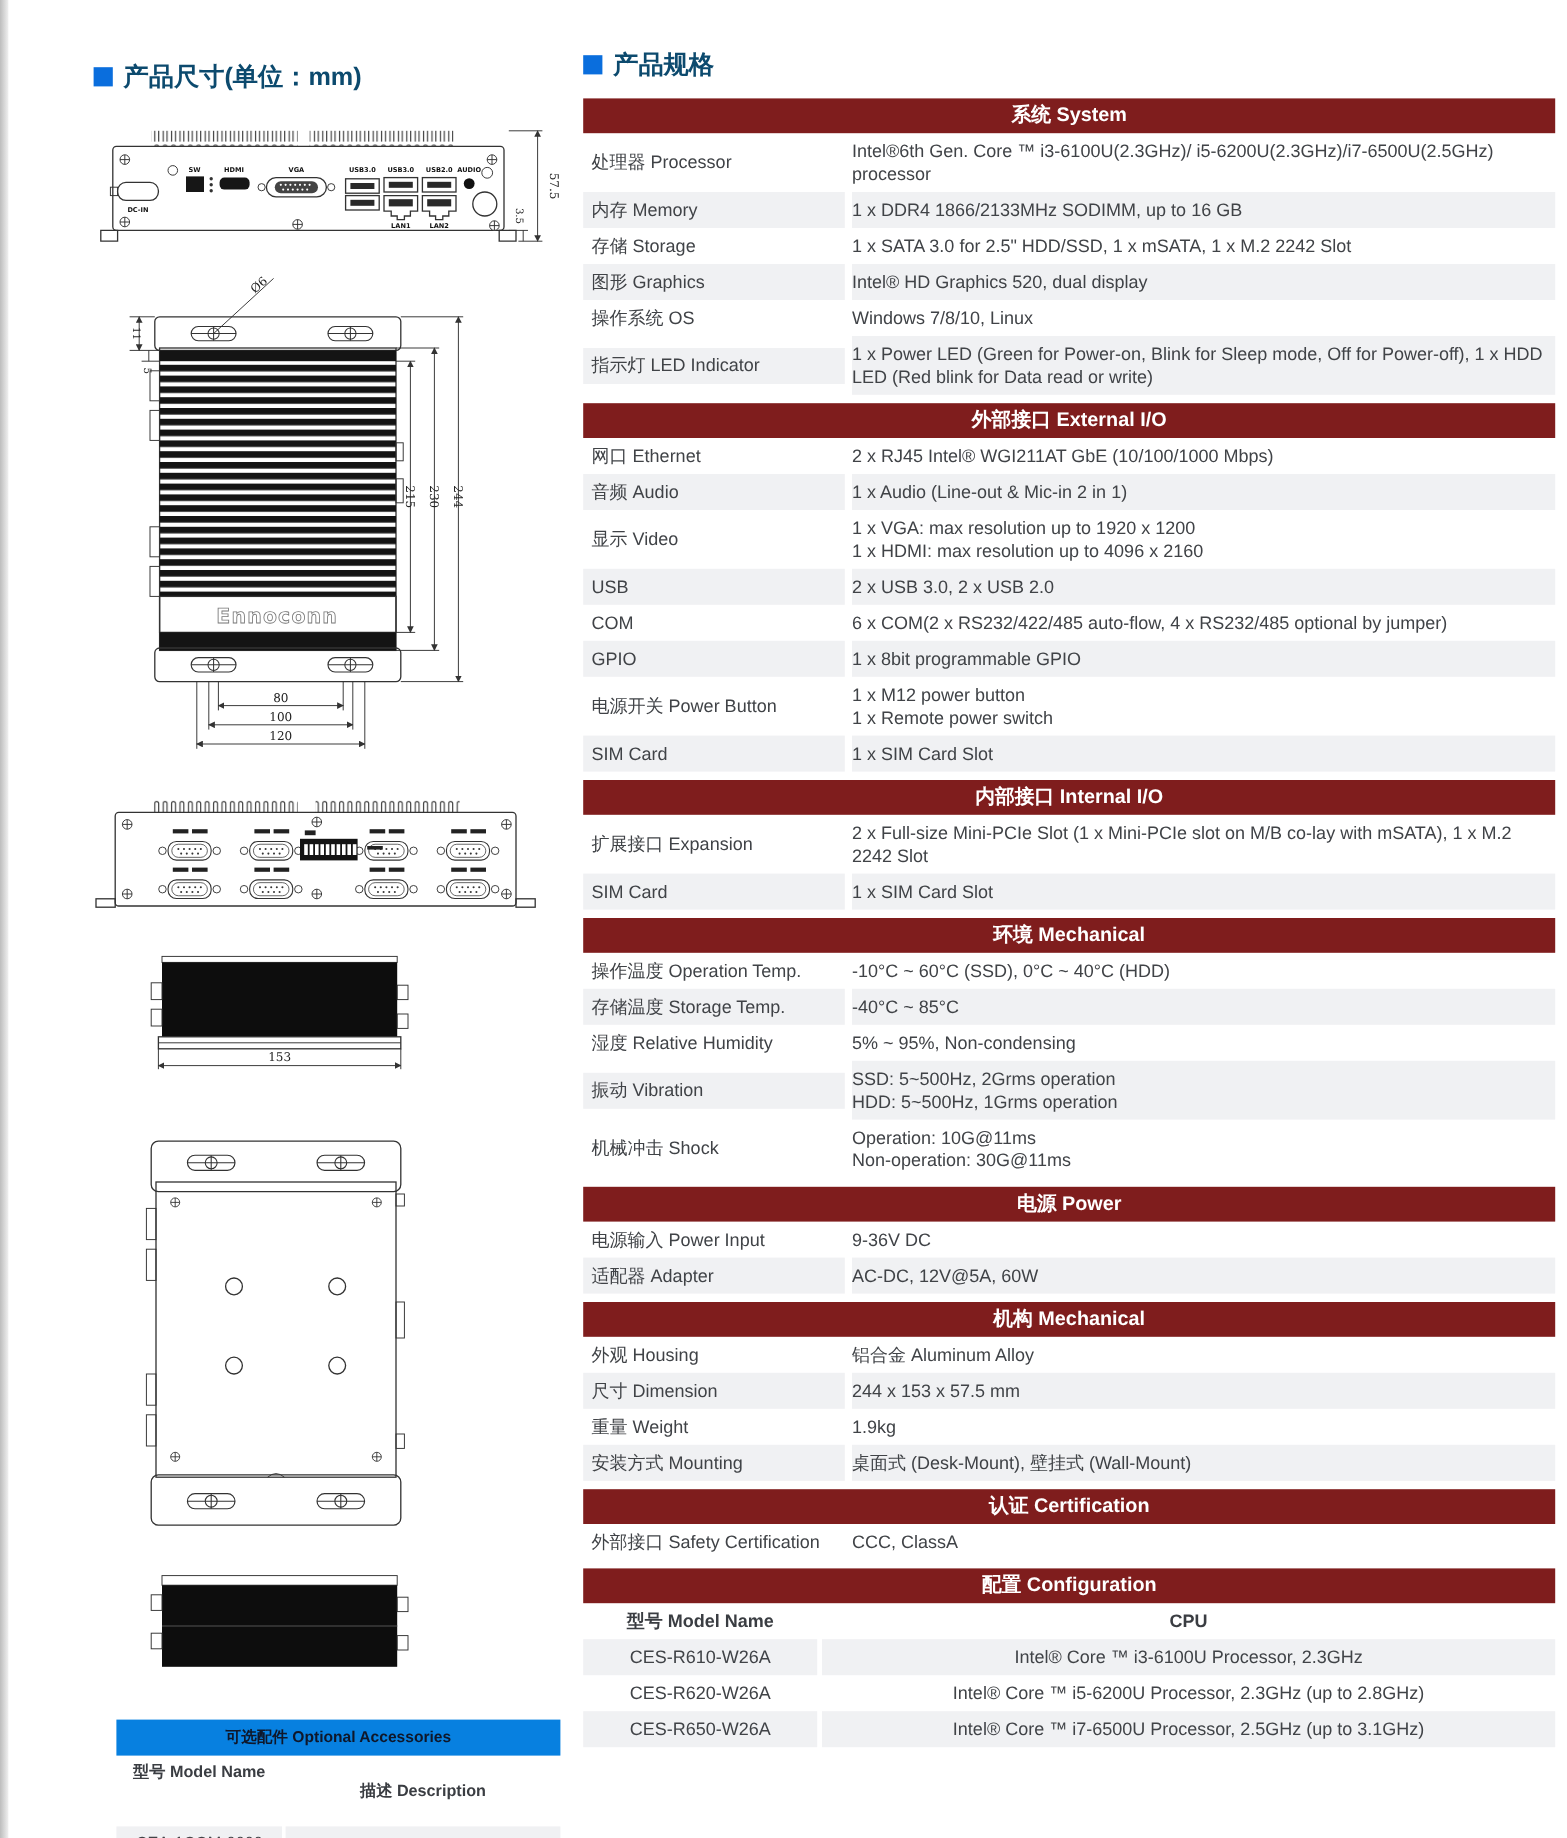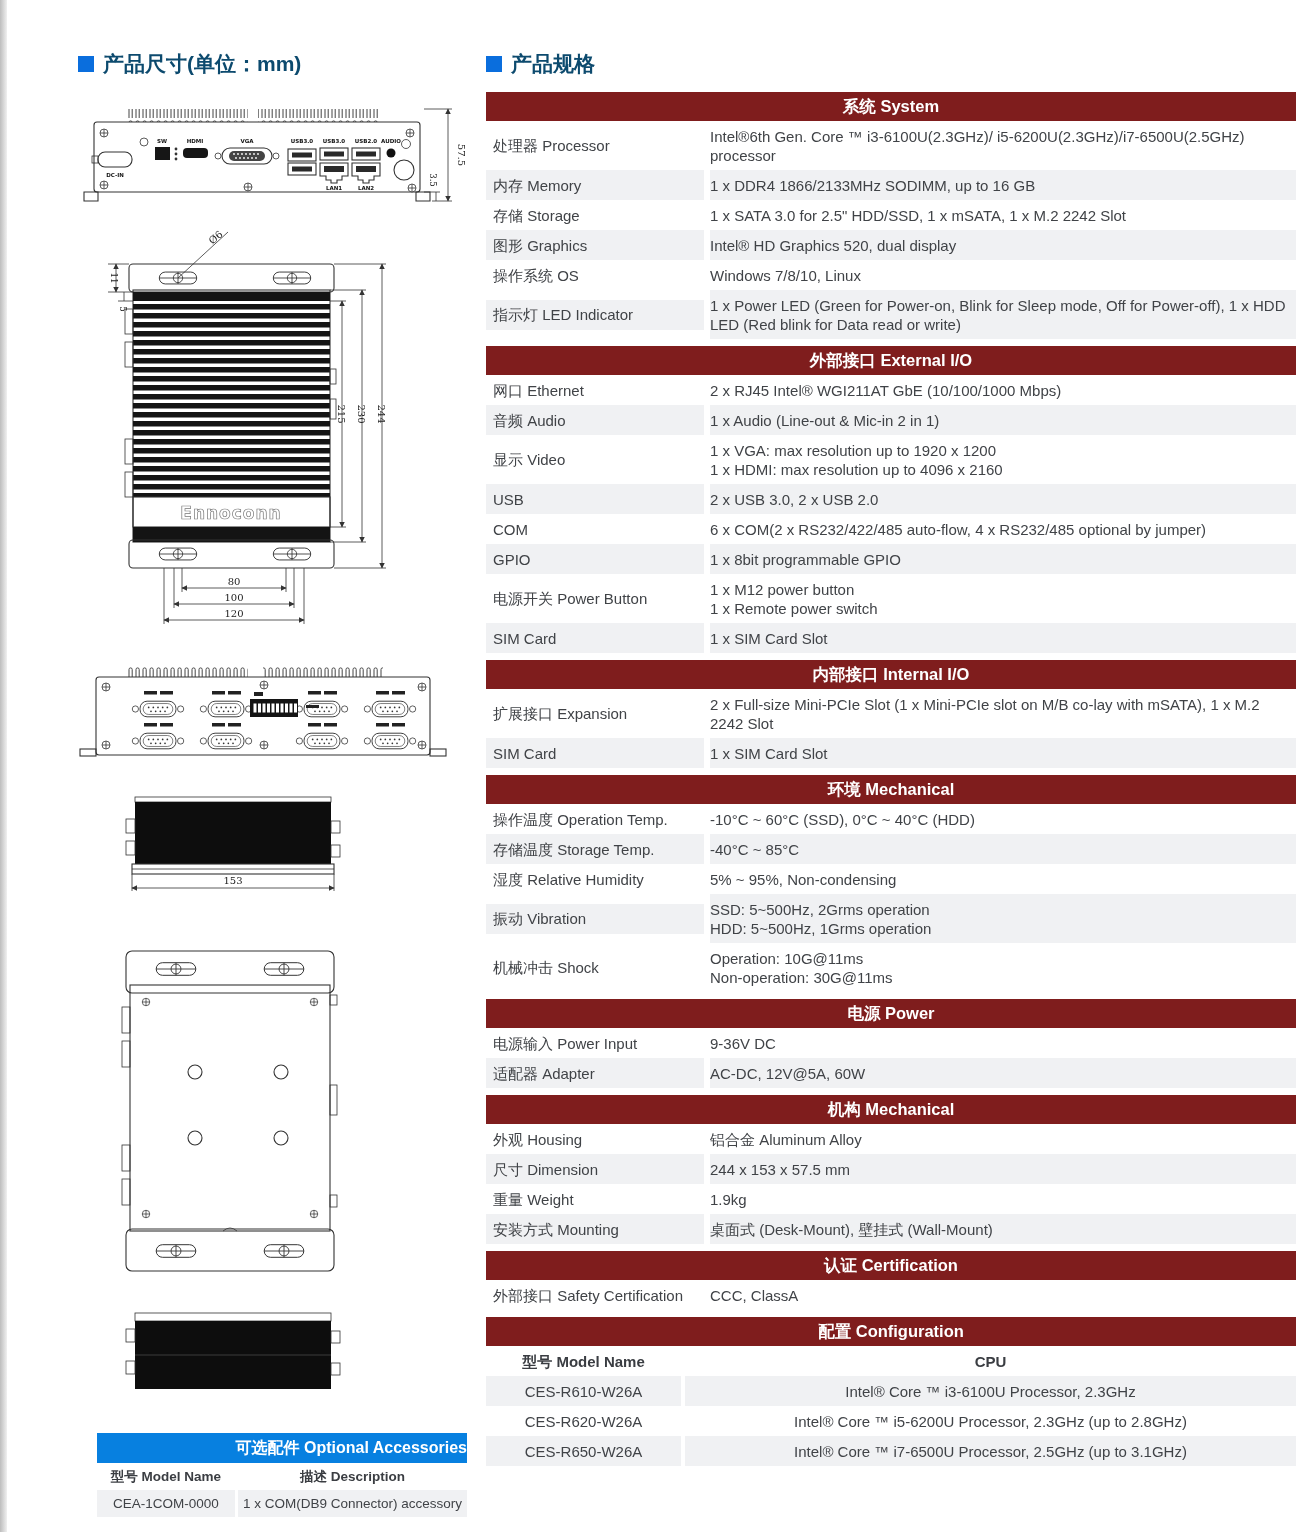--- a/index.html
+++ b/index.html
@@ -3,21 +3,21 @@
 <meta charset="utf-8">
 <style>
   html,body{margin:0;padding:0;}
   body{
     width:1306px;height:1532px;position:relative;background:#ffffff;
     font-family:"Liberation Sans", sans-serif;color:#404347;overflow:hidden;
   }
   .edge-strip{position:absolute;left:0;top:0;width:7px;height:100%;
     background:linear-gradient(to right,#bdbdbd,#f0f0f0);}
   .left-col{position:absolute;left:78px;top:50px;width:396px;}
-  .right-col{position:absolute;left:486px;top:50px;width:810px;}
+  .right-col{position:absolute;left:486px;top:40px;width:810px;}
 
   .page-title{display:flex;align-items:center;gap:9px;height:28px;
     font-size:21px;font-weight:bold;color:#0c4a6e;}
   .page-title .sq{width:16px;height:16px;background:#0a6edd;flex:0 0 auto;}
 
   .spec-area{margin-top:14px;}
   .section{margin-top:7px;}
   .section:first-child{margin-top:0;}
   .sec-header{background:#7f1d1d;color:#fff;font-size:16.5px;font-weight:bold;
     text-align:center;height:29px;line-height:29px;}
@@ -30,25 +30,25 @@
   .rows .spec-row:nth-child(even) .val{background:#f0f1f3;}
 
   .cfg-row{display:flex;text-align:center;font-size:15px;line-height:19px;}
   .cfg-row .m{width:195px;margin-right:4px;padding:5.5px 0;box-sizing:border-box;}
   .cfg-row .c{flex:1;padding:5.5px 0;}
   .cfg-row.head{font-weight:bold;color:#3a3d42;}
   .cfg-rows .cfg-row:nth-child(even) .m,
   .cfg-rows .cfg-row:nth-child(even) .c{background:#f0f1f3;}
 
   .acc{margin-left:19px;margin-top:34px;width:370px;}
-  .acc-header{background:#0780e0;color:#ffffff;text-align:right;font-weight:bold;
-    font-size:16px;height:30px;line-height:30px;}
+  .acc-header{background:#0780e0;color:#0f172a;text-align:center;font-weight:bold;
+    font-size:13px;height:30px;line-height:30px;}
   .acc-row{display:flex;text-align:center;font-size:13.5px;line-height:17px;}
   .acc-row .m{width:138px;margin-right:3px;padding:5px 0;box-sizing:border-box;}
-  .acc-row .d{flex:1;padding:5px 0;}
+  .acc-row .d{flex:1;padding:21px 0;}
   .acc-row.head{font-weight:bold;color:#3a3d42;}
   .acc-rows .acc-row:nth-child(2) .m,
   .acc-rows .acc-row:nth-child(2) .d{background:#f0f1f3;}
 
   .diag{display:block;}
   svg{display:block;}
   .ln{stroke:#333;stroke-width:1.1;fill:none;}
   .thin{stroke:#333;stroke-width:0.8;fill:none;}
   .dk{fill:#161616;}
   .dimtxt{font-family:"DejaVu Serif", serif;font-size:10px;fill:#222;text-anchor:middle;}

